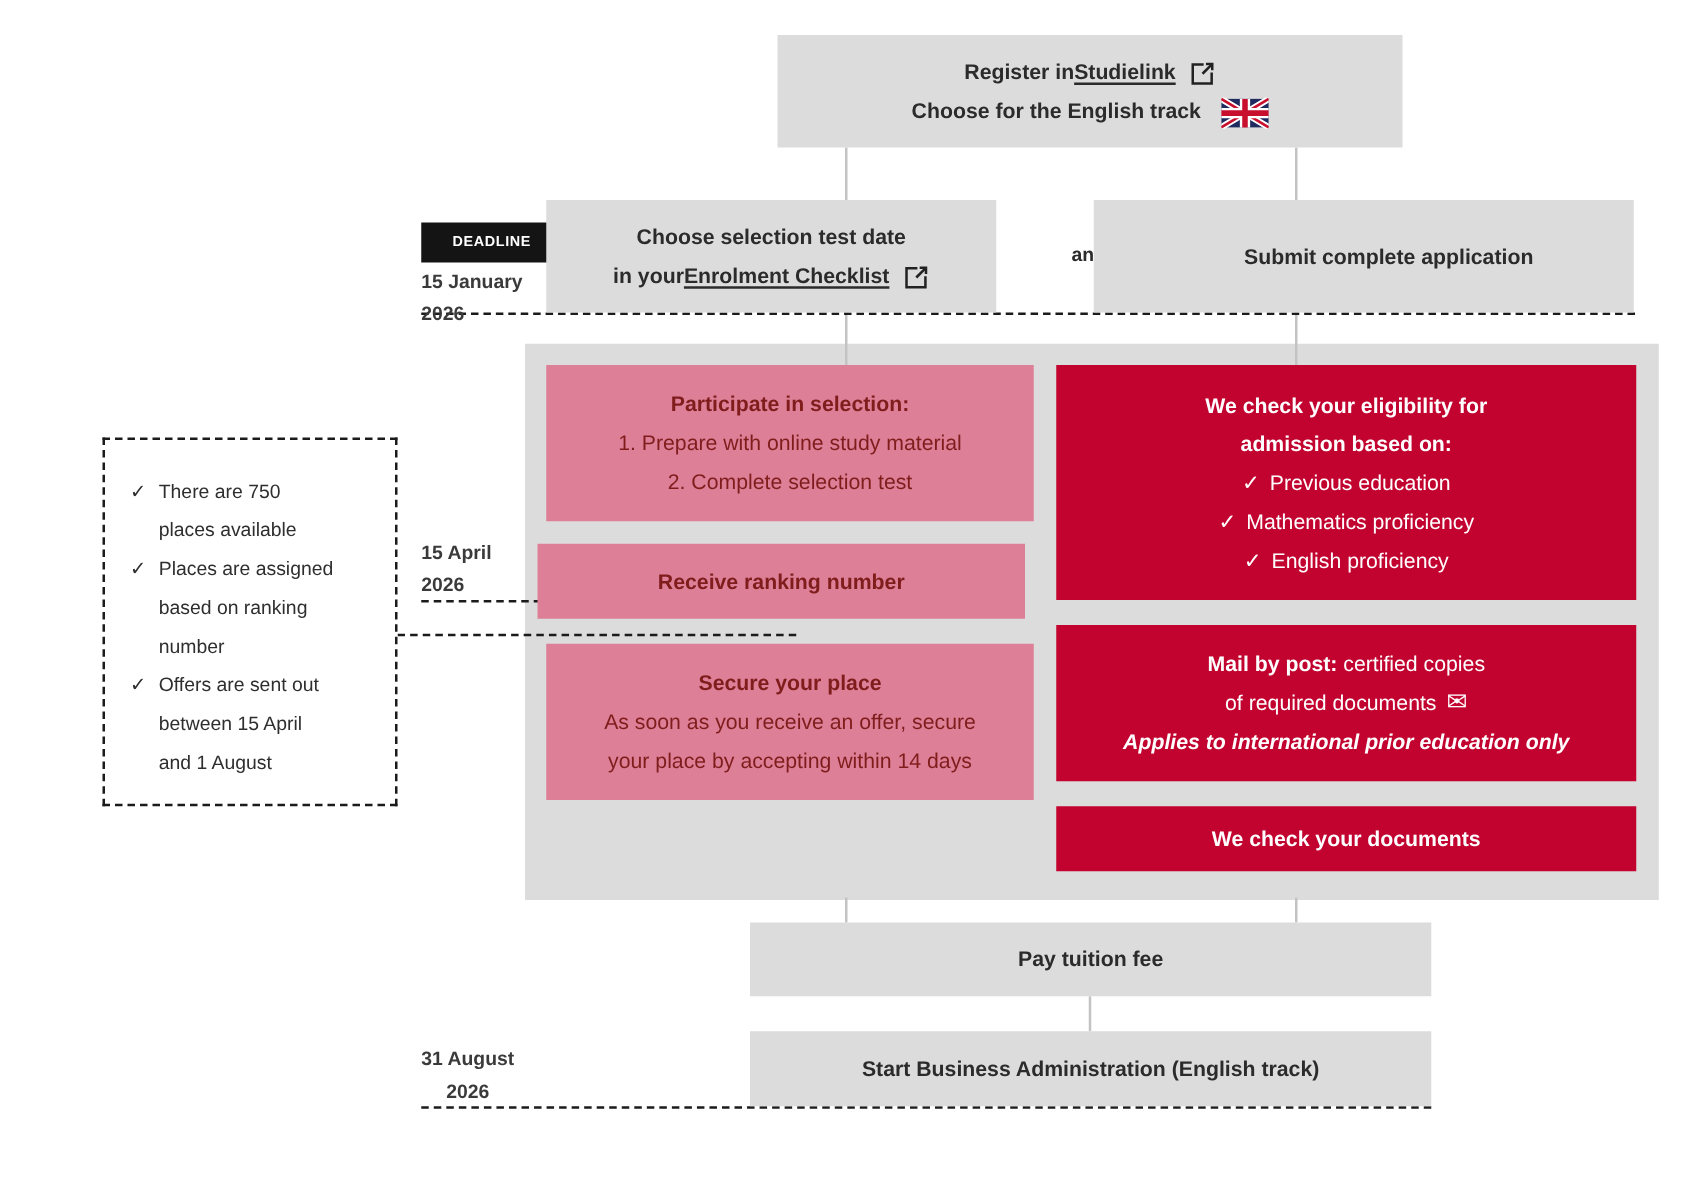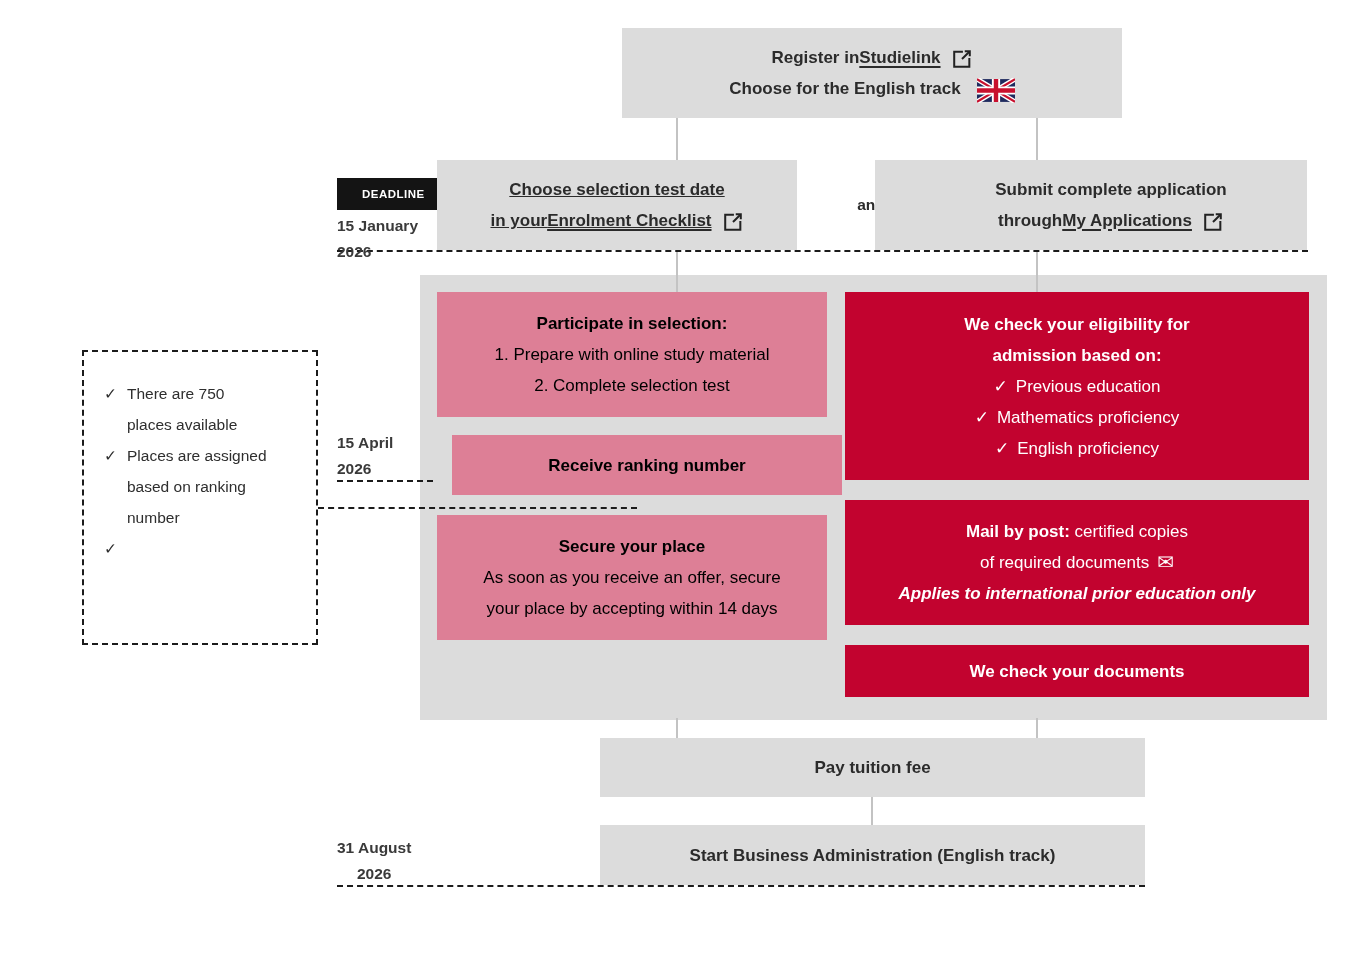--- a/index.html
+++ b/index.html
@@ -2,21 +2,21 @@
 <html><head>
 <meta charset="utf-8">
 <style>
   html,body{margin:0;padding:0;background:#fff;}
   #canvas{
     position:relative;width:1360px;height:958px;background:#ffffff;overflow:hidden;
     font-family:"Liberation Sans", sans-serif;color:#2d2d2d;
   }
   .box{position:absolute;box-sizing:border-box;}
   .gray{background:#dcdcdc;color:#2b2b2b;}
-  .pink{background:#dd7f96;color:#000000;}
+  .pink{background:#dd7f96;color:#7f1d1d;}
   .red{background:#c2032f;color:#ffffff;}
   .center-col{display:flex;flex-direction:column;align-items:center;justify-content:center;text-align:left;}
   .bline{line-height:31px;font-size:17px;}
   .b{font-weight:700;}
   .ul{text-decoration:underline;text-underline-offset:3px;text-decoration-thickness:1.5px;}
   .row{display:flex;align-items:center;justify-content:center;line-height:31px;font-size:17px;}
   .vline{position:absolute;width:2px;background:#c3c3c3;}
   .dline{position:absolute;height:0;border-top:2px dashed #1b1b1b;}
   .ext{display:inline-flex;margin-left:10px;position:relative;top:1px;}
   .chk{display:inline-block;margin-right:8px;}
@@ -78,21 +78,21 @@
       </span>
     </div>
   </div>
 
   <div class="date-group" style="left:337px;top:178px;">
     <span class="badge">DEADLINE</span>
     <div>15 January</div>
     <div>2026</div>
   </div>
 
-  <div class="box gray center-col" style="left:437px;top:160px;width:360px;height:90px;text-decoration:underline;">
+  <div class="box gray center-col" style="left:437px;top:160px;width:360px;height:90px;">
     <div class="row b">
         <span>Choose selection test date</span>
       </div>
     <div class="row b">
       <span>in your </span>
       <span class="ul">Enrolment Checklist</span>
       <span class="ext">
         <svg width="22" height="22" viewBox="0 0 24 24" fill="none" stroke="#222" stroke-width="2.2">
           <path d="M20 11 V20.5 H3.5 V4 H13"></path>
             <path d="M15 3.5 H20.5 V9"></path>
@@ -101,40 +101,29 @@
       </span>
     </div>
   </div>
 
   <div class="and-cell" style="left:797px;top:160px;width:64px;height:90px;padding-left:42px;">and</div>
 
   <div class="box gray center-col" style="left:875px;top:160px;width:432px;height:90px;padding-left:40px;">
     <div class="row b">
         <span>Submit complete application</span>
       </div>
-    <div class="row b">
-      <span>through </span>
-      <span class="ul">My Applications</span>
-      <span class="ext">
-        <svg width="22" height="22" viewBox="0 0 24 24" fill="none" stroke="#222" stroke-width="2.2">
-          <path d="M20 11 V20.5 H3.5 V4 H13"></path>
-            <path d="M15 3.5 H20.5 V9"></path>
-            <path d="M20 4 L12 12"></path>
-        </svg>
-      </span>
-    </div>
   </div>
 
   <div class="box pink center-col" style="left:437px;top:292px;width:390px;height:125px;">
     <div class="bline b">Participate in selection:</div>
     <div class="bline">1. Prepare with online study material</div>
     <div class="bline">2. Complete selection test</div>
   </div>
 
-  <div class="box pink center-col" style="left:452px;top:435px;width:390px;height:60px;">
+  <div class="box pink center-col" style="left:430px;top:435px;width:390px;height:60px;">
     <div class="bline b">Receive ranking number</div>
   </div>
 
   <div class="box pink center-col" style="left:437px;top:515px;width:390px;height:125px;">
     <div class="bline b">Secure your place</div>
     <div class="bline">As soon as you receive an offer, secure</div>
     <div class="bline">your place by accepting within 14 days</div>
   </div>
 
   <div class="box red center-col" style="left:845px;top:292px;width:464px;height:188px;">
@@ -173,20 +162,23 @@
 places available</span>
     </div>
     <div class="note-row">
       <span>✓</span>
       <span class="note-text">Places are assigned
 based on ranking
 number</span>
     </div>
     <div class="note-row">
       <span>✓</span>
+      <span class="note-text">Offers are sent out
+between 15 April
+and 1 August</span>
     </div>
   </div>
 
   <div class="date-group" style="left:337px;top:430px;">
     <div>15 April</div>
     <div>2026</div>
   </div>
 
   <div class="box gray center-col" style="left:600px;top:738px;width:545px;height:59px;">
     <div class="row b">Pay tuition fee</div>

